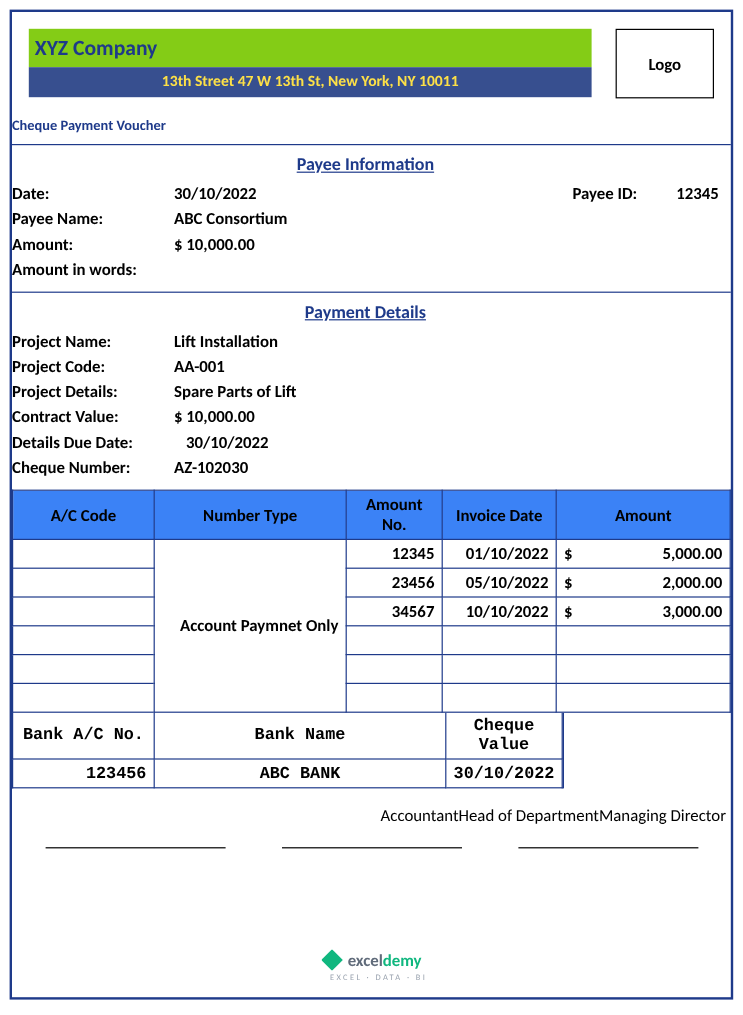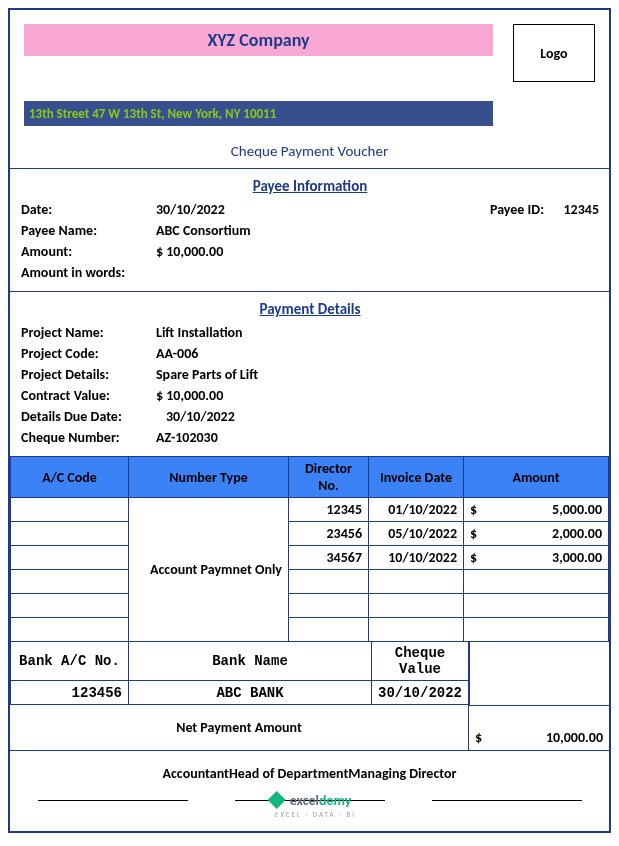--- a/index.html
+++ b/index.html
@@ -1,39 +1,39 @@
 <!DOCTYPE html>
 <html><head>
 <meta charset="utf-8">
 <style>
   * { box-sizing: border-box; margin: 0; padding: 0; }
   body { font-family: Calibri, Arial, sans-serif; background: #fff; width: 619px; height: 846px; overflow: hidden; }
   .voucher { border: 2px solid #1e3a8a; margin: 8px; width: 603px; height: 825px; position: relative; background: #fff; }
   .header-row { display: flex; padding: 14px 14px 10px 14px; align-items: stretch; }
   .header-left { flex: 1; }
-  .company { background: #f9a8d4; color: #1e3a8a; font-weight: bold; font-size: 18px; text-align: center; padding: 5px; }
-  .address { background: #374f8f; color: #84cc16; font-weight: bold; font-size: 13px; padding: 5px; margin-top: 45px; }
+  .company { background: #84cc16; color: #1e3a8a; font-weight: bold; font-size: 18px; text-align: left; padding: 5px; }
+  .address { background: #374f8f; color: #fde047; font-weight: bold; font-size: 13px; text-align: center; padding: 5px; }
   .logo-box { border: 1px solid #000; width: 82px; height: 58px; margin-left: 20px; display: flex; align-items: center; justify-content: center; font-weight: bold; font-size: 14px; }
-  .title { color: #1e3a8a; font-weight: normal; text-align: center; font-size: 15px; padding: 6px 0 8px 0; }
+  .title { color: #1e3a8a; font-weight: bold; font-size: 12px; padding: 6px 0 8px 0; }
   .section-title { color: #1e3a8a; font-weight: bold; text-align: center; font-size: 15px; text-decoration: underline; padding: 4px 0; }
-  .section { border-top: 1.5px solid #1e3a8a; padding: 4px 10px 8px 11px; font-size: 14px; font-weight: bold; }
+  .section { border-top: 1.5px solid #1e3a8a; padding: 4px 10px 8px 0; font-size: 14px; font-weight: bold; }
   .info-row { display: flex; padding: 2px 0; }
   .info-label { width: 135px; }
   .info-value { flex: 1; }
-  .info-right-label { width: 80px; text-align: right; }
+  .info-right-label { width: 80px; text-align: center; }
   .info-right-value { width: 55px; text-align: right; }
   .table { border-top: 1.5px solid #1e3a8a; border-collapse: collapse; width: 100%; font-size: 14px; font-weight: bold; }
   .table th, .table td { border: 1.5px solid #1e3a8a; padding: 3px 6px; height: 24px; }
   .table th { text-align: center; font-weight: bold; background: #3b82f6; }
   .table td.num { text-align: right; }
   .table td.center { text-align: right; }
   .amount-cell { display: flex; justify-content: space-between; }
   .amount-cell .sym { text-align: left; }
   .amount-cell .val { text-align: right; }
-  .sign-row { display: flex; justify-content: center; padding: 14px 4px 0 4px; font-size: 14px; font-weight: bold; }
+  .sign-row { display: flex; justify-content: flex-end; padding: 14px 4px 0 4px; font-size: 14px; font-weight: normal; }
   .sign-line-row { display: flex; justify-content: space-around; padding: 18px 4px 0 4px; }
   .sign-line { border-bottom: 1.5px solid #000; width: 150px; }
   .watermark { position: absolute; bottom: 22px; left: 0; right: 0; text-align: center; font-size: 14px; color: #9aa3af; display: flex; align-items: center; justify-content: center; gap: 3px; font-weight: bold; }
   .watermark .exc { display:inline-flex; align-items:center; gap:4px; }
   .watermark .ic { width:18px; height:18px; background:#10b77f; display:inline-block; clip-path: polygon(50% 0, 100% 50%, 50% 100%, 0 50%); }
   .watermark .txt { color:#606b7a; }
   .watermark .demy { color:#10b77f; }
   .bank-table { border-collapse: collapse; width: 100%; font-size: 14px; font-weight: bold; }
   .bank-table th, .bank-table td { border: 1.5px solid #1e3a8a; padding: 3px 6px; height: 24px; text-align: center; font-family: Liberation Mono, monospace; }
   .net-row { display: flex; border-bottom: 1.5px solid #1e3a8a; }
@@ -81,21 +81,21 @@
   </div>
 
   <div class="section">
     <div class="section-title">Payment Details</div>
     <div class="info-row">
       <div class="info-label">Project Name:</div>
       <div class="info-value">Lift Installation</div>
     </div>
     <div class="info-row">
       <div class="info-label">Project Code:</div>
-      <div class="info-value">AA-006</div>
+      <div class="info-value">AA-001</div>
     </div>
     <div class="info-row">
       <div class="info-label">Project Details:</div>
       <div class="info-value">Spare Parts of Lift</div>
     </div>
     <div class="info-row">
       <div class="info-label">Contract Value:</div>
       <div class="info-value">$ 10,000.00</div>
     </div>
     <div class="info-row">
@@ -106,21 +106,21 @@
       <div class="info-label">Cheque Number:</div>
       <div class="info-value">AZ-102030</div>
     </div>
   </div>
 
   <table class="table">
     <tbody>
         <tr>
       <th style="width:118px">A/C Code</th>
       <th style="width:160px">Number Type</th>
-      <th style="width:80px">Director No.</th>
+      <th style="width:80px">Amount No.</th>
       <th style="width:95px">Invoice Date</th>
       <th>Amount</th>
     </tr>
     <tr>
       <td></td>
       <td rowspan="6" class="center">Account Paymnet Only</td>
       <td class="num">12345</td>
       <td class="num">01/10/2022</td>
       <td>
             <div class="amount-cell">
@@ -185,29 +185,20 @@
           <td style="text-align:right">123456</td>
           <td>ABC BANK</td>
           <td style="text-align:right">30/10/2022</td>
         </tr>
       </tbody>
         </table>
     </div>
     <div class="bank-right-spacer"></div>
   </div>
 
-  <div class="net-row">
-    <div class="net-label">Net Payment Amount</div>
-    <div class="net-amount">
-      <div class="net-amount-inner">
-        <span>$</span>
-        <span>10,000.00</span>
-      </div>
-    </div>
-  </div>
 
   <div class="sign-row">
     <div>Accountant</div>
     <div>Head of Department</div>
     <div>Managing Director</div>
   </div>
   <div class="sign-line-row">
     <div class="sign-line"></div>
     <div class="sign-line"></div>
     <div class="sign-line"></div>

